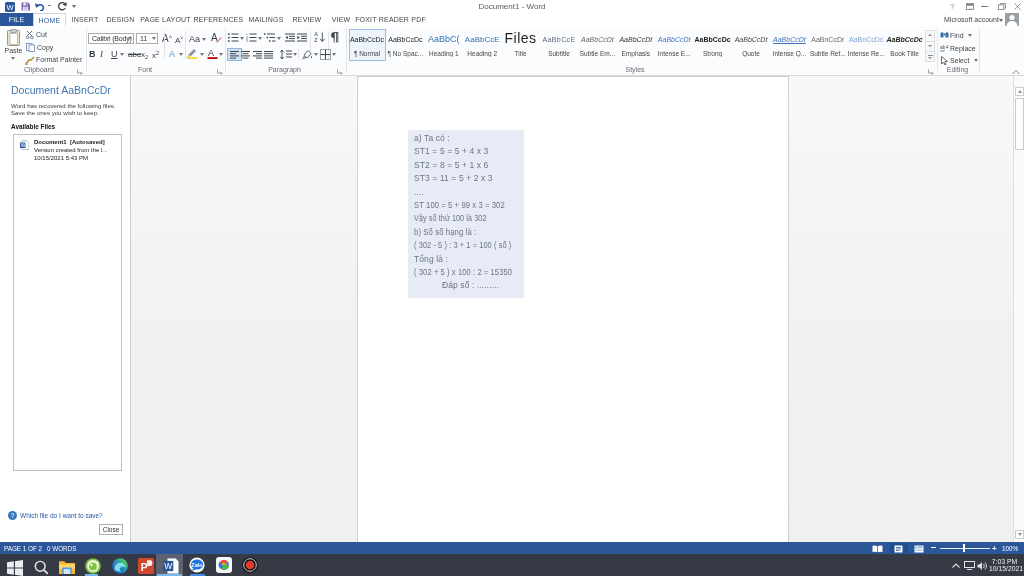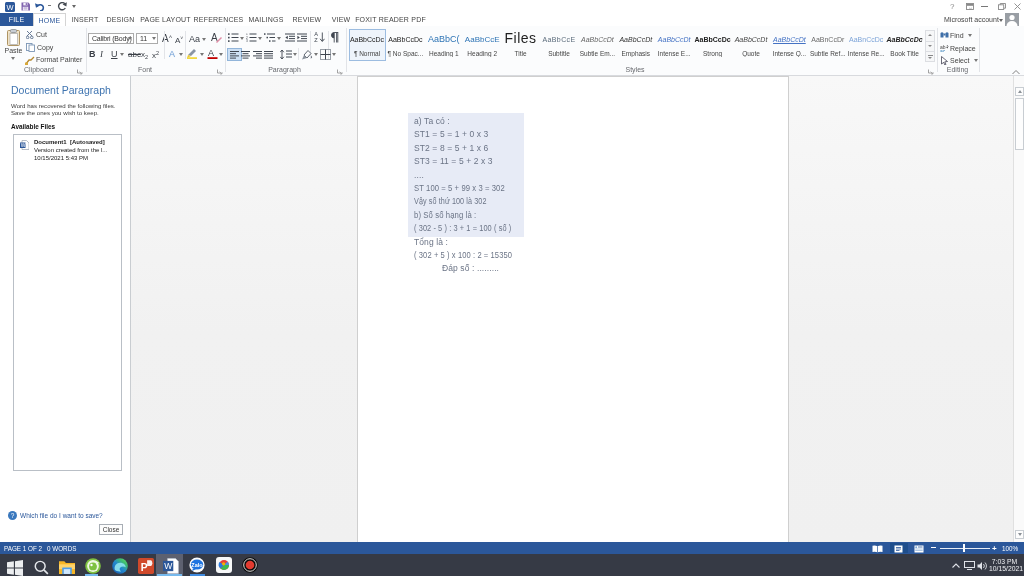--- a/index.html
+++ b/index.html
@@ -20,21 +20,21 @@
 .combo { position:absolute; background:#fff; border:1px solid #ababab; font-size:7px; color:#333; }
 .ric { position:absolute; color:#3a3f47; }
 .caret { position:absolute; width:0; height:0; border-left:2.5px solid transparent; border-right:2.5px solid transparent; border-top:3px solid #777; }
 
 .stylebox { position:absolute; top:4px; width:38px; height:31px; text-align:center; }
 .sprev { position:absolute; left:0; right:0; top:5.5px; font-size:7.5px; color:#222; white-space:nowrap; }
 .slab { position:absolute; left:0; right:0; top:20px; font-size:6.5px; color:#444; white-space:nowrap; overflow:hidden; }
 
 #docarea { left:131px; top:76px; width:882px; height:466px; background:linear-gradient(180deg,#f8f8f8 0%,#f1f1f1 55%,#f0f0f0 100%); }
 #page { left:357px; top:76px; width:432px; height:466px; background:#fff; border:1px solid #cfcfcf; border-bottom:none; }
-#hlblock { left:408px; top:113px; width:116px; height:124px; background:#e7ebf6; }
+#hlblock { left:408px; top:130px; width:116px; height:168px; background:#e7ebf6; }
 .hl { position:absolute; left:6px; font-size:8.5px; color:#6b7486; white-space:nowrap; letter-spacing:0.1px; }
 
 #pane { left:0; top:76px; width:131px; height:466px; background:#fff; border-right:1px solid #c9cdd1; }
 
 #vscroll { left:1013px; top:76px; width:11px; height:466px; background:#fafafa; border-left:1px solid #e0e0e0; }
 
 #statusbar { left:0; top:542px; width:1024px; height:12px; background:#2b579a; color:#fff; font-size:6.3px; }
 
 #taskbar { left:0; top:554px; width:1024px; height:22px; background:#363a45; }
 .tbico { position:absolute; top:3px; width:16px; height:16px; }
@@ -57,20 +57,21 @@
   <svg class="abs" style="left:35px;top:2.5px" width="11" height="8" viewBox="0 0 11 8">
       <path d="M1.8 3.2 a3.6 3.3 0 0 1 6.6 1.6 a3.6 3.3 0 0 1 -3.4 3.2" stroke="#2b579a" stroke-width="1.5" fill="none"></path>
       <path d="M0 0.2 L1 4.8 L5 2.6 z" fill="#2b579a"></path>
     </svg>
   <div class="abs" style="left:48px;top:5px;width:3px;height:1px;background:#777"></div>
   <svg class="abs" style="left:57px;top:2px" width="10" height="9" viewBox="0 0 10 9">
       <path d="M8.3 6 a3.6 3.6 0 1 1 -0.4 -4.2" stroke="#444a52" stroke-width="1.4" fill="none"></path>
       <path d="M9.8 0.2 L9.4 4.4 L5.6 2.6 z" fill="#444a52"></path>
     </svg>
   <div class="caret" style="left:72px;top:5px;border-top-color:#666"></div>
+  <div class="abs" style="left:0;top:2px;width:1024px;text-align:center;font-size:8px;color:#5a5a5a">Document1 - Word</div>
 
   <div class="abs" style="left:950px;top:1.5px;font-size:8px;color:#888">?</div>
   <svg class="abs" style="left:966px;top:2.5px" width="8" height="7" viewBox="0 0 8 7">
       <rect x="0.5" y="0.5" width="7" height="6" fill="none" stroke="#888" stroke-width="0.9"></rect>
       <rect x="1" y="1" width="6" height="1.8" fill="#888"></rect>
       <path d="M3.3 5 l1.2 1 L5.7 5" stroke="#888" stroke-width="0.7" fill="none"></path>
     </svg>
   <div class="abs" style="left:981px;top:6px;width:7px;height:1.2px;background:#777"></div>
   <svg class="abs" style="left:998px;top:2.5px" width="8" height="7" viewBox="0 0 8 7">
       <rect x="0.5" y="1.8" width="5.2" height="4.7" fill="none" stroke="#888" stroke-width="0.9"></rect>
@@ -371,21 +372,21 @@
   <div class="abs" style="left:950px;top:30.5px;font-size:7px;color:#444">Select</div>
   <div class="caret" style="left:974px;top:33px;"></div>
   <div class="glabel" style="left:935px;width:45px;">Editing</div>
   <div class="gsep" style="left:979px;"></div>
   <svg class="abs" style="left:1012px;top:43px" width="8" height="6" viewBox="0 0 8 6">
       <path d="M0.5 5 L4 1.5 L7.5 5" stroke="#808080" stroke-width="1" fill="none"></path>
     </svg>
 </div>
 <div class="abs" id="docarea"></div>
 <div class="abs" id="pane">
-  <div class="abs" style="left:11px;top:8px;font-size:10.5px;color:#3f74b0;font-weight:400;white-space:nowrap">Document Paragraph</div>
+  <div class="abs" style="left:11px;top:8px;font-size:10.5px;color:#3f74b0;font-weight:400;white-space:nowrap">Document AaBnCcDr</div>
   <div class="abs" style="left:11px;top:25.5px;font-size:6.1px;color:#3c3c3c;line-height:7px;width:118px">Word has recovered the following files. Save the ones you wish to keep.</div>
   <div class="abs" style="left:11px;top:46.5px;font-size:6.4px;color:#111;font-weight:bold">Available Files</div>
   <div class="abs" style="left:13px;top:58px;width:109px;height:337px;background:#fff;border:1px solid #b9bfc6;">
     <svg class="abs" style="left:6px;top:5px" width="9" height="10" viewBox="0 0 9 10">
         <path d="M2 0.5 h4.5 L9 3 v6.5 h-7 z" fill="#fff" stroke="#9aa4b0" stroke-width="0.7"></path>
         <rect x="0" y="2.5" width="5.5" height="5.5" fill="#2b579a"></rect>
         <text x="0.8" y="7.2" font-size="5" fill="#fff" font-family="Liberation Sans">W</text>
       </svg>
     <div class="abs" style="left:20px;top:4px;font-size:6px;color:#222;font-weight:bold;white-space:nowrap">Document1&nbsp; [Autosaved]</div>
     <div class="abs" style="left:20px;top:12px;font-size:6px;color:#222;white-space:nowrap">Version created from the l...</div>
@@ -394,21 +395,21 @@
   <svg class="abs" style="left:8px;top:435px" width="9" height="9" viewBox="0 0 9 9">
       <circle cx="4.5" cy="4.5" r="4.5" fill="#3a78bd"></circle>
       <text x="4.5" y="6.8" font-size="6.5" fill="#fff" text-anchor="middle" font-family="Liberation Sans">?</text>
     </svg>
   <div class="abs" style="left:20px;top:436px;font-size:6.5px;color:#2b579a">Which file do I want to save?</div>
   <div class="abs" style="left:99px;top:448px;width:24px;height:11px;background:#fdfdfd;border:1px solid #a8aeb5;font-size:6.5px;color:#333;text-align:center;line-height:10px">Close</div>
 </div>
 <div class="abs" id="page"></div>
 <div class="abs" id="hlblock">
   <div class="hl" style="top:3px">a) Ta có :</div>
-  <div class="hl" style="top:16.4px">ST1 = 5 = 1 + 0 x 3</div>
+  <div class="hl" style="top:16.4px">ST1 = 5 = 5 + 4 x 3</div>
   <div class="hl" style="top:29.8px">ST2 = 8 = 5 + 1 x 6</div>
   <div class="hl" style="top:43.2px">ST3 = 11 = 5 + 2 x 3</div>
   <div class="hl" style="top:56.6px">....</div>
   <div class="hl" style="top:70px;transform:scaleX(0.90);transform-origin:left center">ST 100 = 5 + 99 x 3 = 302</div>
   <div class="hl" style="top:83.4px;transform:scaleX(0.85);transform-origin:left center">Vậy số thứ 100 là 302</div>
   <div class="hl" style="top:96.8px;transform:scaleX(0.91);transform-origin:left center">b) Số số hạng là :</div>
   <div class="hl" style="top:110.2px;transform:scaleX(0.87);transform-origin:left center">( 302 - 5 ) : 3 + 1 = 100 ( số )</div>
   <div class="hl" style="top:123.6px">Tổng là :</div>
   <div class="hl" style="top:137px;transform:scaleX(0.89);transform-origin:left center">( 302 + 5 ) x 100 : 2 = 15350</div>
   <div class="hl" style="top:150.4px;left:34px">Đáp số : .........</div>

